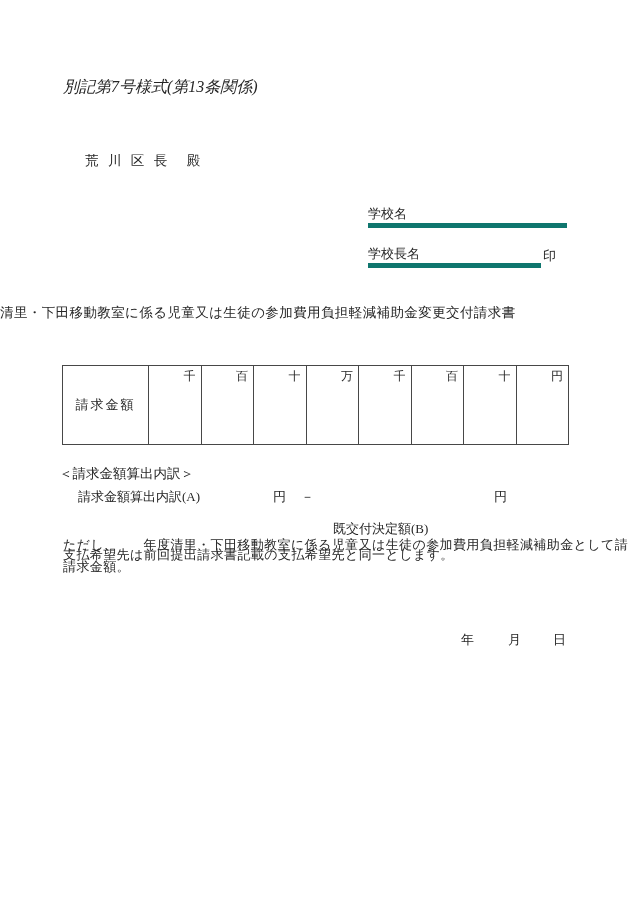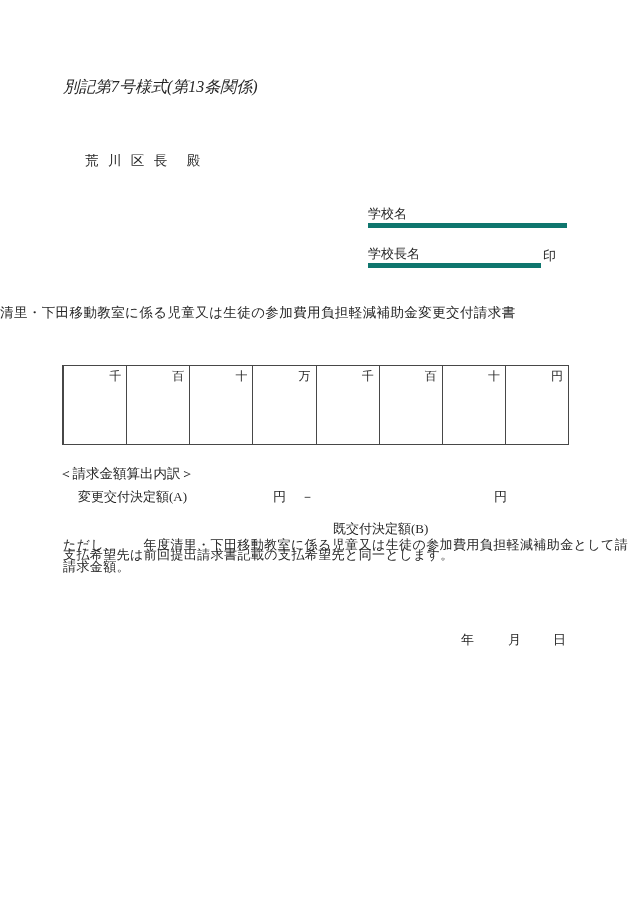--- a/index.html
+++ b/index.html
@@ -63,20 +63,23 @@
 </div>
 
 <div class="abs fill-line" id="principal-name-line">
   <span>学校長名</span>
 </div>
 <div class="abs" id="seal-mark">印</div>
 
 <div class="abs" id="doc-title">清里・下田移動教室に係る児童又は生徒の参加費用負担軽減補助金変更交付請求書</div>
 
 <div class="abs" id="amount-table">
+  <div class="label-cell">
+    <span>請求金額</span>
+  </div>
   <div class="digit-cell">
     <span class="digit">千</span>
   </div>
   <div class="digit-cell">
     <span class="digit">百</span>
   </div>
   <div class="digit-cell">
     <span class="digit">十</span>
   </div>
   <div class="digit-cell">
@@ -91,21 +94,21 @@
   <div class="digit-cell">
     <span class="digit">十</span>
   </div>
   <div class="digit-cell">
     <span class="digit">円</span>
   </div>
 </div>
 
 <div class="abs" id="breakdown-heading">＜請求金額算出内訳＞</div>
 
-<div class="abs bd-item" id="breakdown-item-a">変更交付決定額(A)</div>
+<div class="abs bd-item" id="breakdown-item-a">請求金額算出内訳(A)</div>
 <div class="abs bd-item" id="breakdown-unit-a">円</div>
 <div class="abs bd-item" id="breakdown-operator">－</div>
 <div class="abs bd-item" id="breakdown-item-b">既交付決定額(B)</div>
 <div class="abs bd-item" id="breakdown-unit-b">円</div>
 
 <div class="abs body-line" id="body-line1">
   <span>ただし、</span><span class="year-gap"></span><span>年度清里・下田移動教室に係る児童又は生徒の参加費用負担軽減補助金として請</span>
 </div>
 <div class="abs body-line" id="body-line2">請求金額。</div>
 <div class="abs body-line" id="body-line3">支払希望先は前回提出請求書記載の支払希望先と同一とします。</div>

